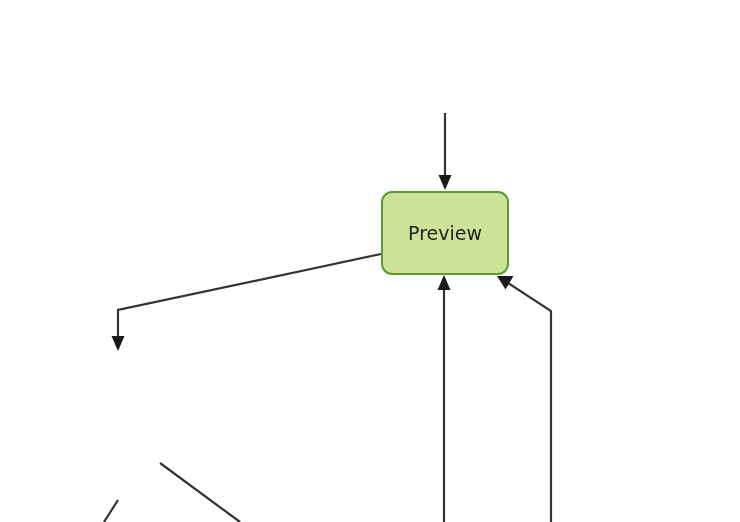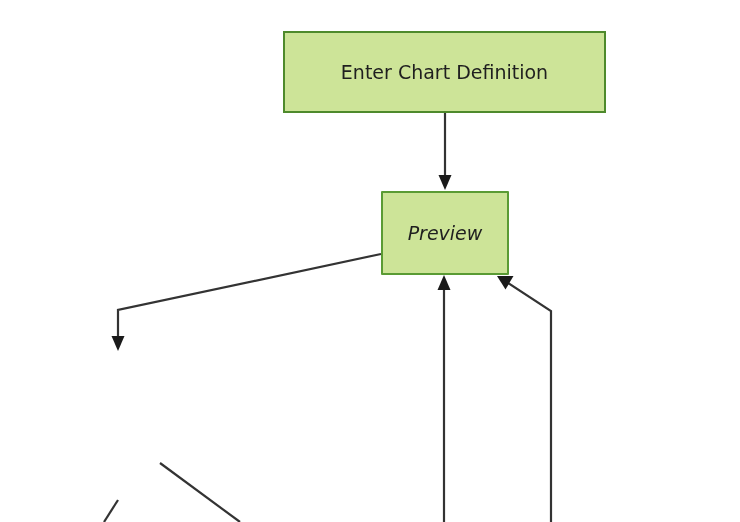--- a/index.html
+++ b/index.html
@@ -46,22 +46,21 @@
     white-space: nowrap;
     user-select: none;
   }
   .node-rect {
     background: #cde498;
     border: 2px solid #4e8a2c;
   }
   .node-round {
     background: #cde498;
     border: 2px solid #5a9b34;
-    border-radius: 1px;
-    font-style: italic;
+    border-radius: 11px;
   }
   .node-diamond {
     background: transparent;
     border: none;
   }
   .diamond-svg {
     position: absolute;
     left: 0;
     top: 0;
   }
@@ -99,22 +98,19 @@
 
     <g>
       <path class="edge-path" d="M 118 500 L 104 522"></path>
     </g>
 
     <g>
       <path class="edge-path" d="M 160 463 L 240 522"></path>
     </g>
   </svg>
 
-  <div class="node node-rect" style="left:283px; top:31px; width:323px; height:82px;">
-    <span>Enter Chart Definition</span>
-  </div>
 
   <div class="node node-round" style="left:381px; top:191px; width:128px; height:84px;">
     <span>Preview</span>
   </div>
 
 
 </div>
 
 </body></html>

